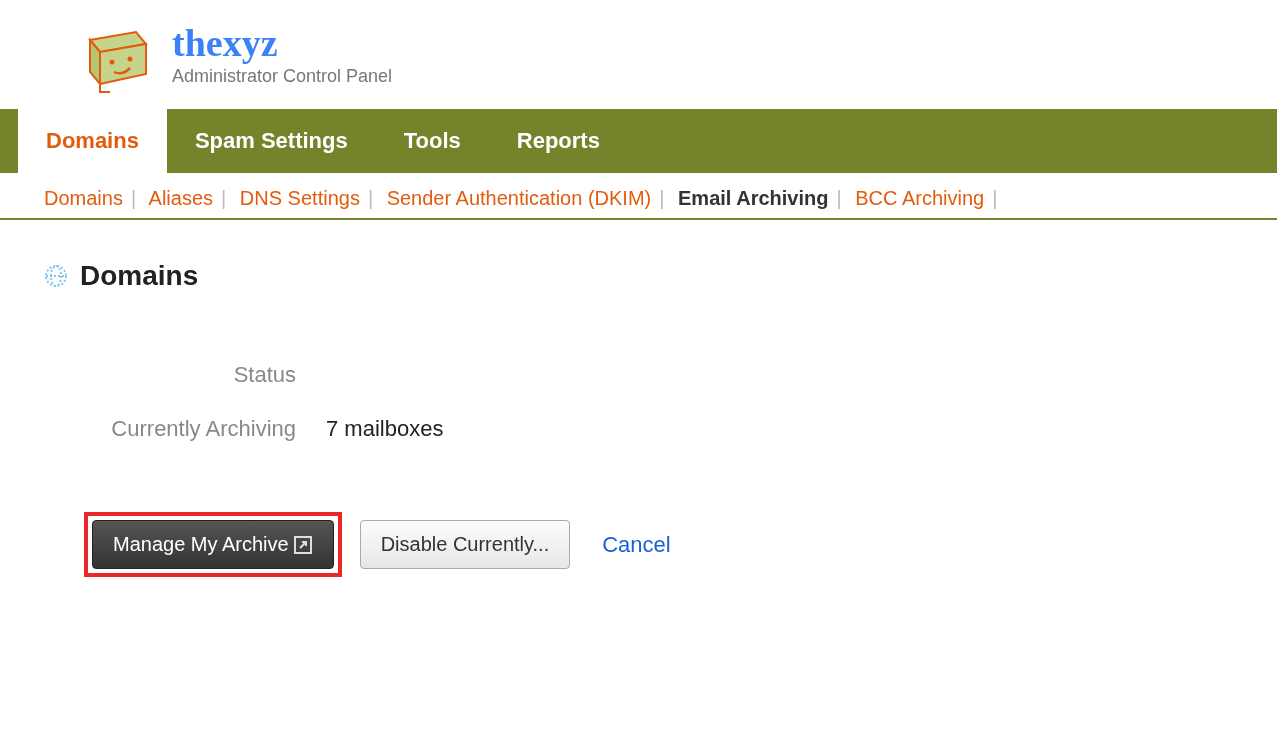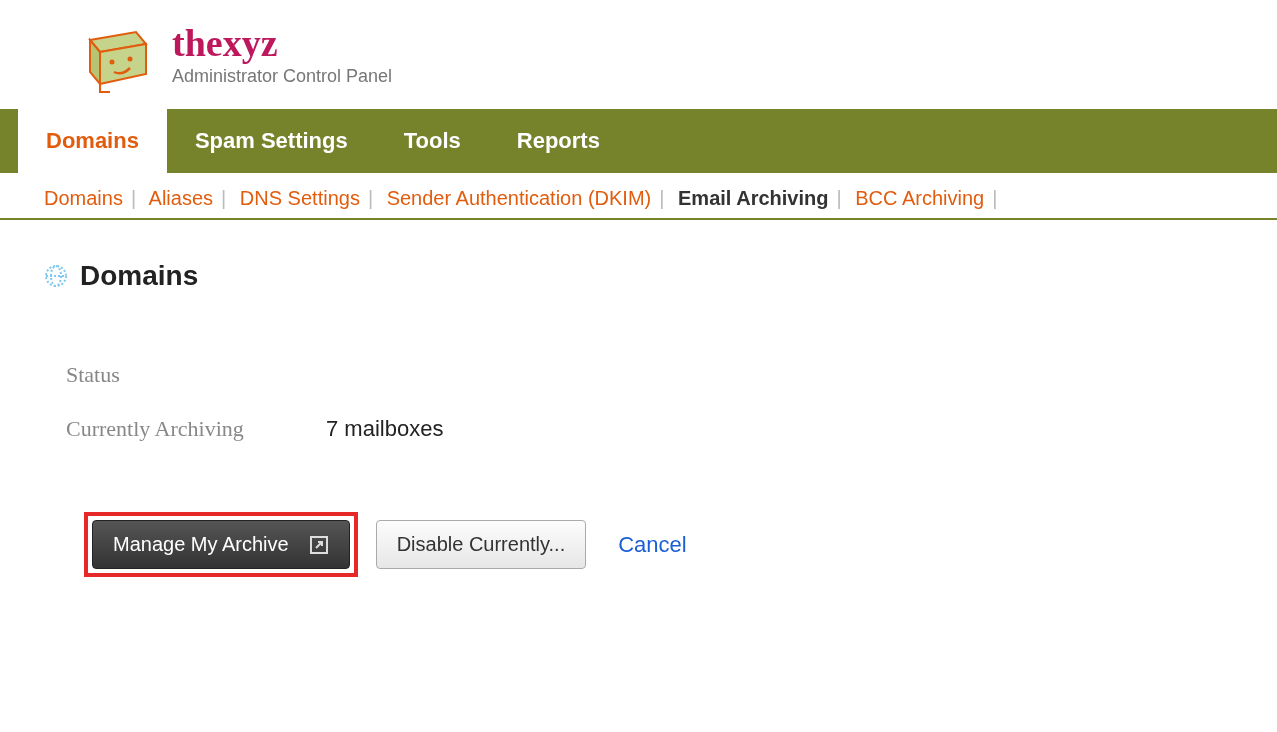--- a/index.html
+++ b/index.html
@@ -1,38 +1,38 @@
 <!DOCTYPE html>
 <html><head>
 <meta charset="utf-8">
 <style>
 * { margin:0; padding:0; box-sizing:border-box; }
 body { font-family:Arial,Helvetica,sans-serif; font-size:15px; color:#222; background:#fff; width:1277px; }
 .header { display:flex; align-items:center; padding:18px 0 16px 80px; }
 .logo-box { position:relative; width:80px; height:75px; margin-right:12px; }
-.logo-text { font-family:"Comic Sans MS",cursive; font-size:38px; font-weight:bold; color:#be185d; line-height:1; }
+.logo-text { font-family:"Comic Sans MS",cursive; font-size:38px; font-weight:bold; color:#3b82f6; line-height:1; }
 .logo-sub { font-size:18px; color:#777; margin-top:4px; }
 .navbar { background:#76832B; display:flex; height:64px; align-items:stretch; padding-left:18px; }
 .navtab { display:flex; align-items:center; padding:0 28px; font-size:22px; font-weight:bold; color:#fff; cursor:pointer; }
 .navtab.active { background:#fff; color:#E25C0E; }
 .subnav { padding:14px 0 8px 44px; font-size:20px; border-bottom:2px solid #76832B; }
 .subnav a { color:#E25C0E; text-decoration:none; cursor:pointer; }
 .subnav .sep { color:#bbb; margin:0 8px; }
 .subnav .current { color:#333; font-weight:bold; }
 .content { padding:40px 0 0 44px; }
 .page-title-row { display:flex; align-items:center; gap:12px; margin-bottom:70px; }
 .globe { width:24px; height:24px; }
 .page-title { font-size:28px; font-weight:bold; color:#222; }
 .fields { margin-left:22px; }
 .field { display:flex; align-items:center; margin-bottom:28px; font-size:22px; }
-.field-label { width:260px; text-align:left; color:#888; padding-right:30px;font-family:Liberation Serif, serif; }
+.field-label { width:260px; text-align:right; color:#888; padding-right:30px; }
 .field-value { color:#222; }
 .badge { display:inline-block; background:#16A766; color:#fff; font-weight:bold; padding:8px 16px; border-radius:4px; font-size:22px; }
 .actions { margin:70px 0 0 40px; display:flex; align-items:center; gap:18px; }
-.btn-dark { background:linear-gradient(#555,#333); color:#fff; border:1px solid #222; border-radius:4px; padding:12px 20px; font-size:20px; cursor:pointer; display:flex; align-items:center; gap:20px; }
+.btn-dark { background:linear-gradient(#555,#333); color:#fff; border:1px solid #222; border-radius:4px; padding:12px 20px; font-size:20px; cursor:pointer; display:flex; align-items:center; gap:4px; }
 .btn-light { background:linear-gradient(#fdfdfd,#e6e6e6); color:#333; border:1px solid #aaa; border-radius:4px; padding:12px 20px; font-size:20px; cursor:pointer; }
 .cancel-link { color:#1a5fd4; font-size:22px; cursor:pointer; margin-left:14px; }
 .highlight-wrap { border:4px solid #E62828; padding:4px; display:inline-flex; }
 .popout-icon { width:20px; height:20px; }
 </style>
 </head>
 <body>
 
 <div class="header">
   <div class="logo-box">

